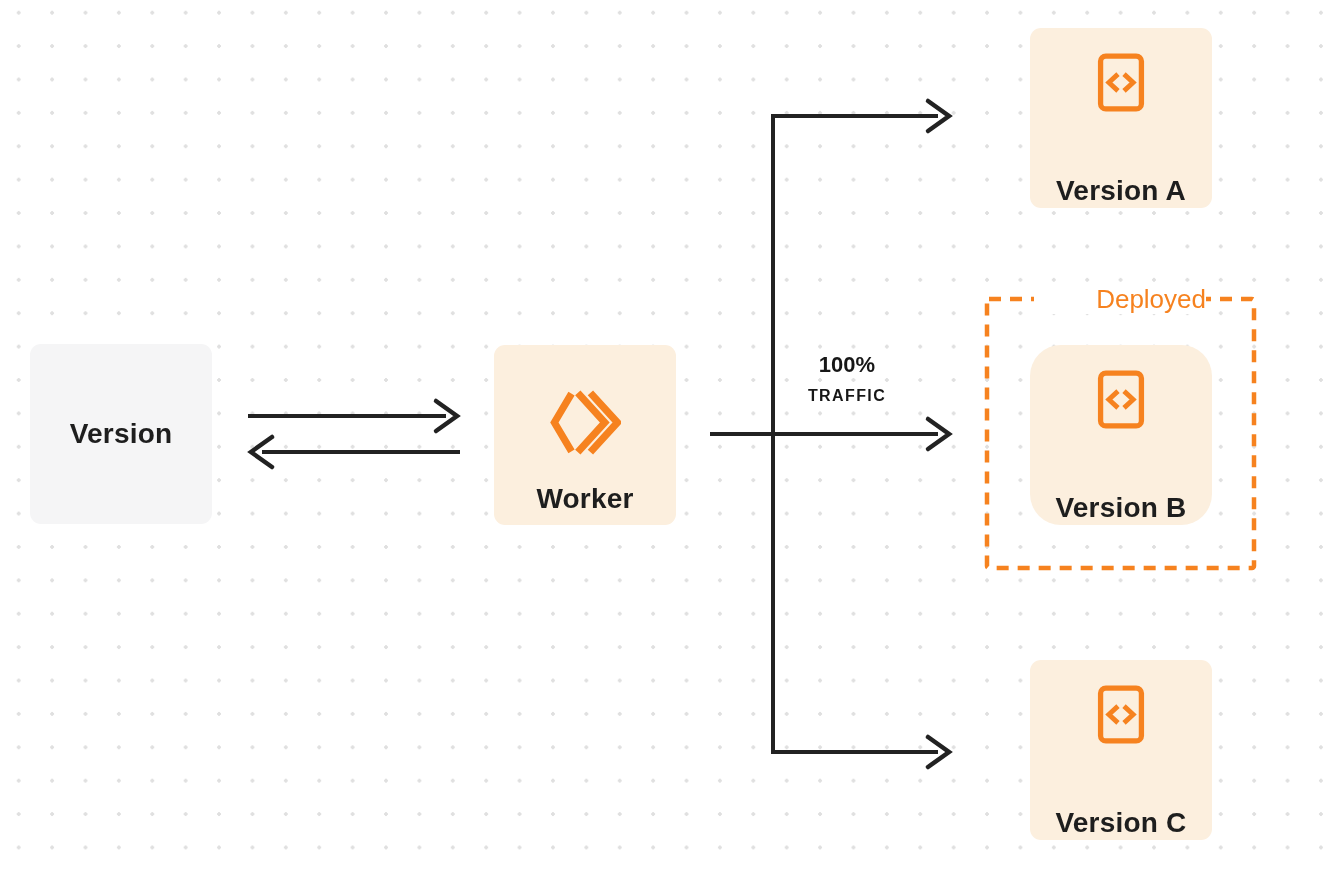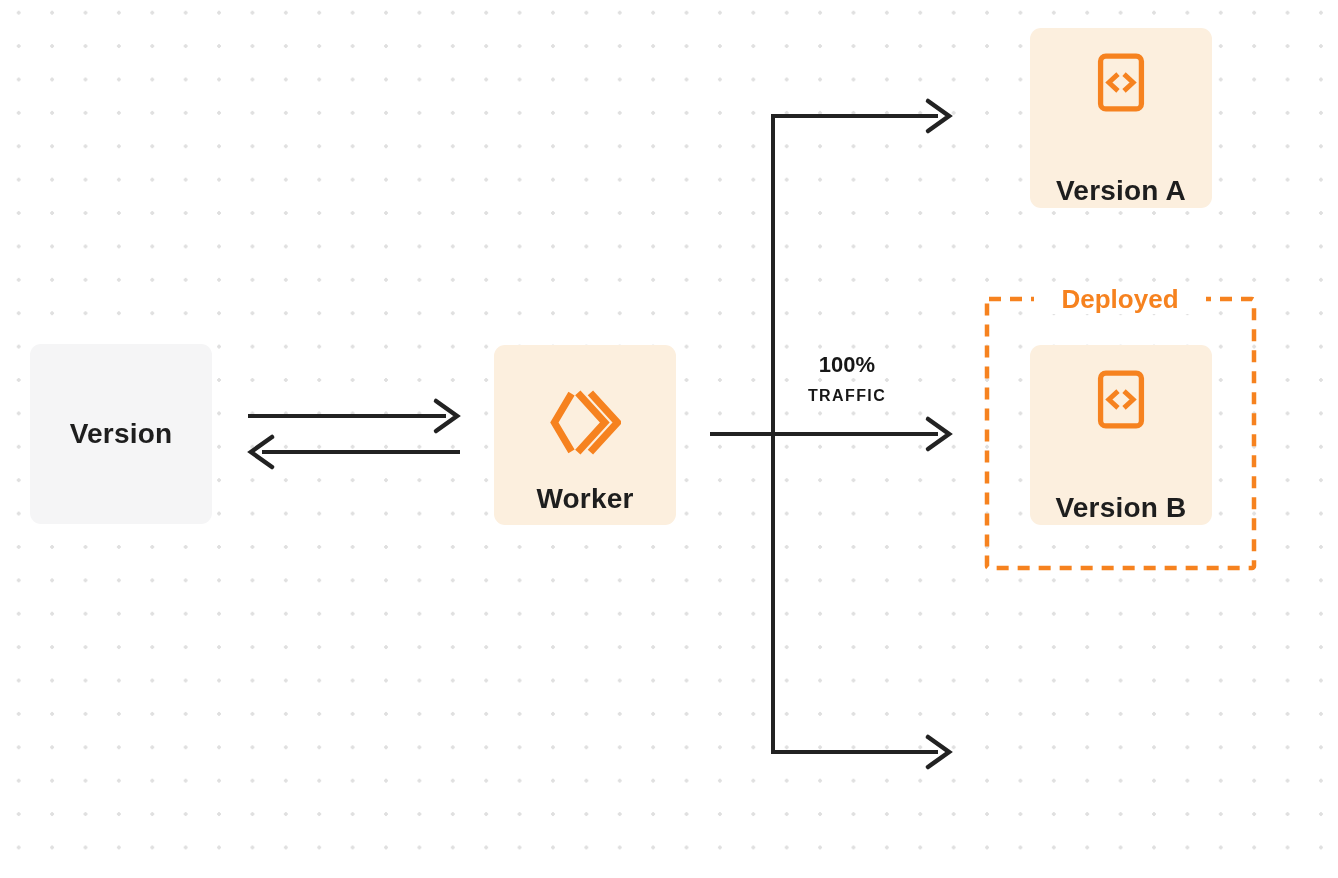--- a/index.html
+++ b/index.html
@@ -35,41 +35,41 @@
   .node-label{
     font-weight:700;font-size:28px;color:var(--text-dark);
     letter-spacing:0.2px;line-height:34px;white-space:nowrap;
   }
   .client-node{left:30px;top:344px;background:var(--client-bg);justify-content:center;}
   .worker-node{left:494px;top:345px;background:var(--node-bg);padding-top:44px;}
   .worker-node .node-label{margin-top:26px;}
   .version-node{left:1030px;background:var(--node-bg);padding-top:25px;gap:39px;}
   .version-node .node-label{margin-top:23px;}
   .version-a{top:28px;}
-  .version-b{top:345px;}
+  .version-b{top:345px;border-radius:31px;}
   .version-c{top:660px;}
 
   .logo-icon{display:block;}
   .logo-stroke{fill:none;stroke:var(--accent-orange);stroke-width:8;stroke-linejoin:miter;stroke-linecap:butt;}
   .code-icon{display:block;}
   .code-stroke{fill:none;stroke:var(--accent-orange);stroke-linejoin:miter;stroke-linecap:butt;}
 
   .traffic-label{
     position:absolute;z-index:2;
     left:780px;top:350px;width:134px;
     text-align:center;color:#171717;font-weight:700;
   }
   .traffic-percent{display:block;font-size:22px;line-height:30px;}
   .traffic-word{display:block;font-size:16px;line-height:31px;letter-spacing:1.4px;}
 
   .deployed-label{
     position:absolute;z-index:3;
     left:1034px;top:284px;width:172px;height:30px;
-    line-height:30px;text-align:center;
-    font-weight:700;font-size:26px;color:var(--accent-orange);
+    line-height:30px;text-align:right;
+    font-weight:400;font-size:26px;color:var(--accent-orange);
     background:#ffffff;
   }
 </style>
 </head>
 <body>
 
 <div class="canvas">
 
   <svg class="connectors" width="1338" height="878" viewBox="0 0 1338 878">
 
@@ -128,14 +128,22 @@
 
   <div class="node version-node version-b">
     <svg class="code-icon" width="58" height="74" viewBox="0 0 62 78">
       <rect class="code-stroke" x="4" y="4" width="54" height="70" rx="7" stroke-width="7"></rect>
       <path class="code-stroke" d="M27 28 L15 39 L27 50" stroke-width="6.5"></path>
       <path class="code-stroke" d="M35 28 L47 39 L35 50" stroke-width="6.5"></path>
     </svg>
     <span class="node-label">Version B</span>
   </div>
 
+  <div class="node version-node version-c">
+    <svg class="code-icon" width="58" height="74" viewBox="0 0 62 78">
+      <rect class="code-stroke" x="4" y="4" width="54" height="70" rx="7" stroke-width="7"></rect>
+      <path class="code-stroke" d="M27 28 L15 39 L27 50" stroke-width="6.5"></path>
+      <path class="code-stroke" d="M35 28 L47 39 L35 50" stroke-width="6.5"></path>
+    </svg>
+    <span class="node-label">Version C</span>
+  </div>
 
 </div>
 
 </body></html>

